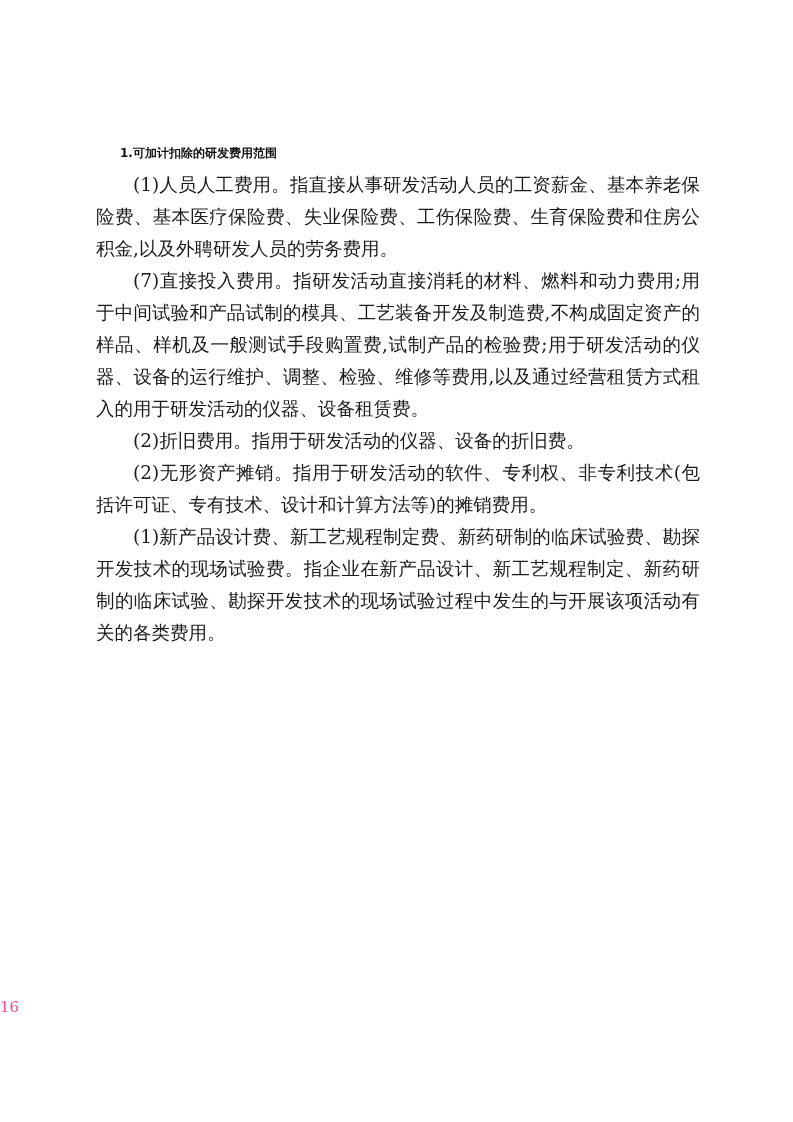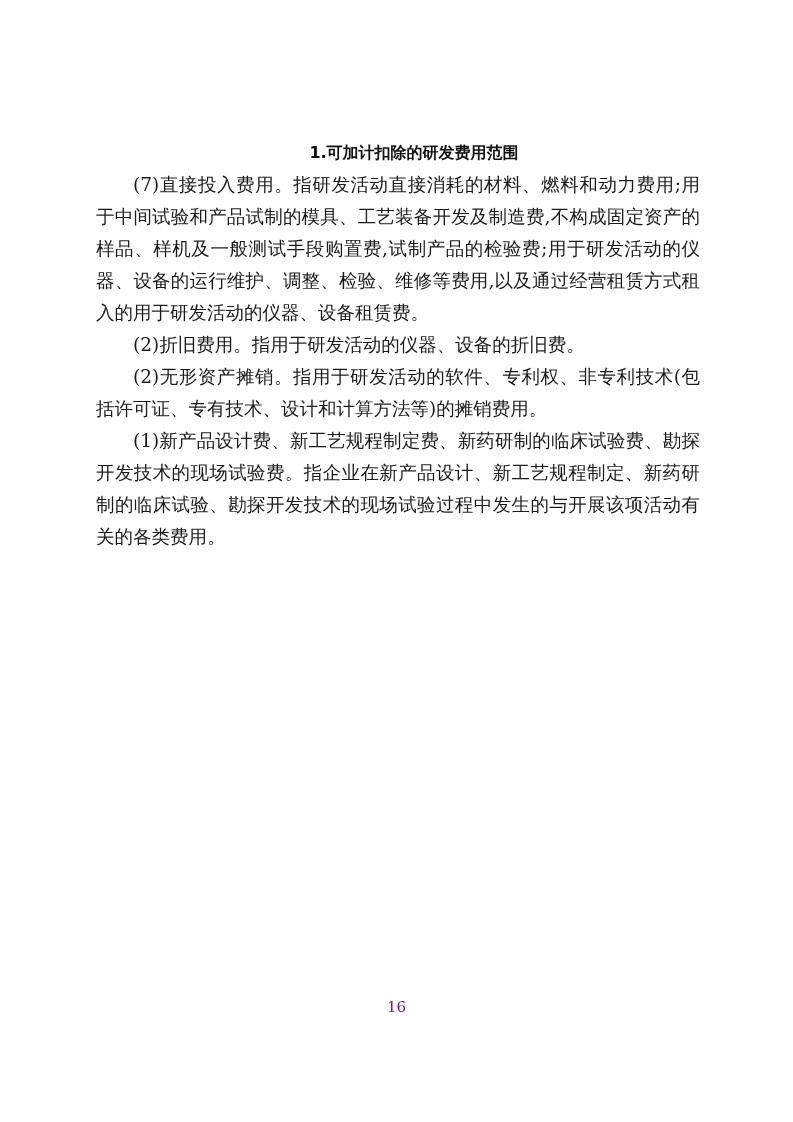--- a/index.html
+++ b/index.html
@@ -19,50 +19,50 @@
   .content {
     position: absolute;
     left: 96px;
     top: 137px;
     width: 604px;
   }
   .heading {
     margin: 0;
     font-family: "DejaVu Sans", "Liberation Sans", sans-serif;
     font-weight: bold;
-    font-size: 16px;
+    font-size: 12px;
     line-height: 32px;
     text-indent: 2em;
     color: #111111;
-    text-align: center;
   }
   .para {
     margin: 0;
     font-size: 18.5px;
     line-height: 32px;
     text-indent: 2em;
     text-align: justify;
     color: #1a1a1a;
   }
   .page-number {
     position: absolute;
     top: 998px;
     left: 0;
     width: 100%;
-    text-align: center;
+    text-align: left;
     font-size: 15px;
-    color: #701a75;
+    color: #ec4899;
     font-family: "DejaVu Serif", "Liberation Serif", serif;
   }
 </style>
 </head>
 <body>
 
 <div class="page">
   <div class="content">
     <h1 class="heading">1.可加计扣除的研发费用范围</h1>
+    <p class="para">(1)人员人工费用。指直接从事研发活动人员的工资薪金、基本养老保险费、基本医疗保险费、失业保险费、工伤保险费、生育保险费和住房公积金,以及外聘研发人员的劳务费用。</p>
     <p class="para">(7)直接投入费用。指研发活动直接消耗的材料、燃料和动力费用;用于中间试验和产品试制的模具、工艺装备开发及制造费,不构成固定资产的样品、样机及一般测试手段购置费,试制产品的检验费;用于研发活动的仪器、设备的运行维护、调整、检验、维修等费用,以及通过经营租赁方式租入的用于研发活动的仪器、设备租赁费。</p>
     <p class="para">(2)折旧费用。指用于研发活动的仪器、设备的折旧费。</p>
     <p class="para">(2)无形资产摊销。指用于研发活动的软件、专利权、非专利技术(包括许可证、专有技术、设计和计算方法等)的摊销费用。</p>
     <p class="para">(1)新产品设计费、新工艺规程制定费、新药研制的临床试验费、勘探开发技术的现场试验费。指企业在新产品设计、新工艺规程制定、新药研制的临床试验、勘探开发技术的现场试验过程中发生的与开展该项活动有关的各类费用。</p>
   </div>
   <div class="page-number">16</div>
 </div>
 
 </body></html>

